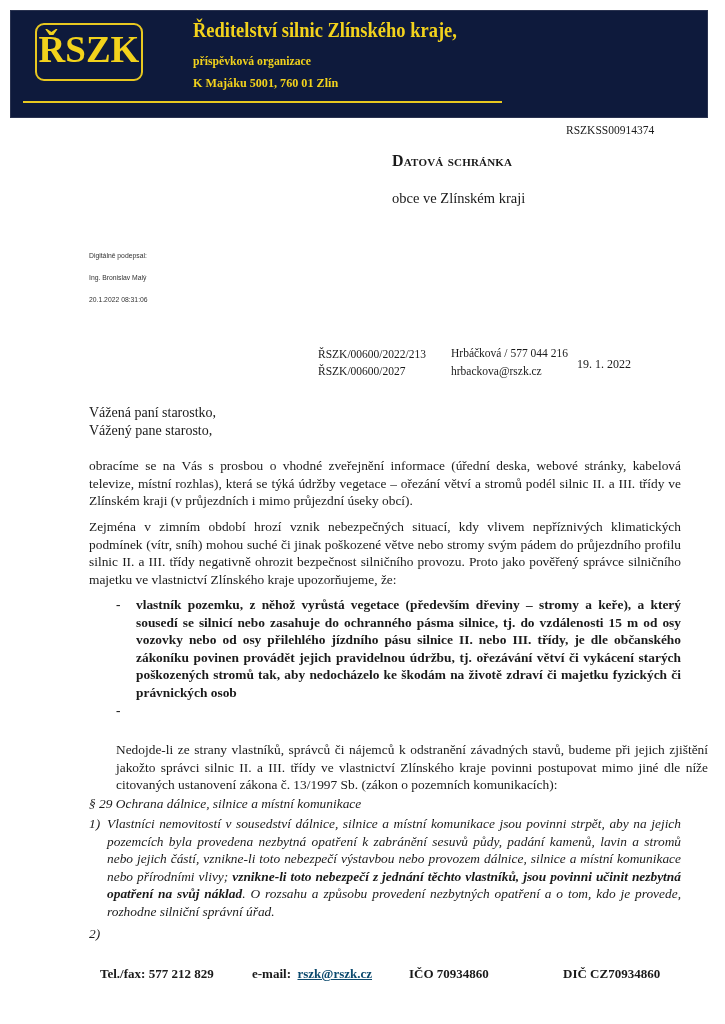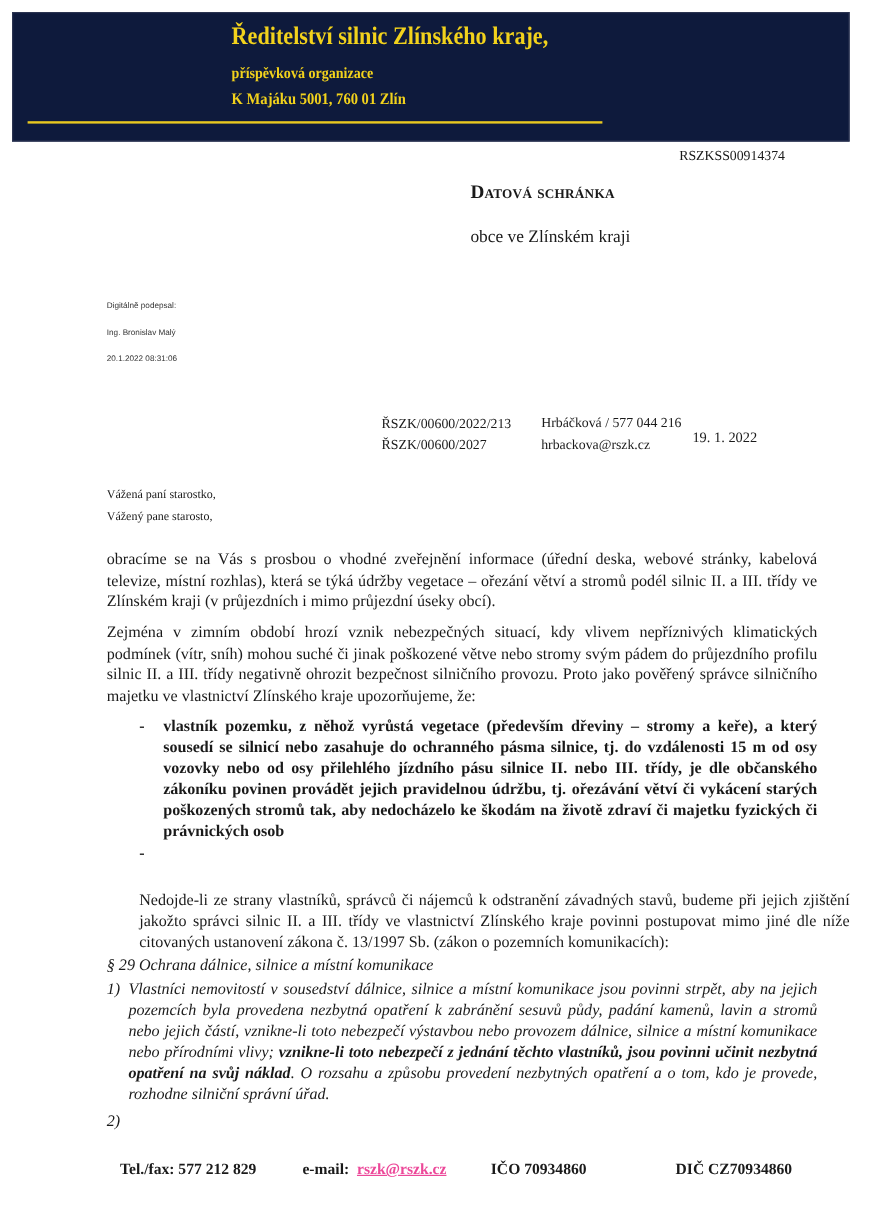--- a/index.html
+++ b/index.html
@@ -26,41 +26,44 @@
   .recip-title { left:392px; top:152px; font-size:16px; font-weight:bold; font-variant:small-caps; letter-spacing:0.2px; }
   .recip-sub { left:392px; top:190px; font-size:14.5px; }
 
   .sig { font-family:"Liberation Sans", sans-serif; font-size:6.8px; color:#333; left:89px; }
 
   .ref { font-size:11.5px; line-height:15px; }
   .date { left:577px; top:357px; font-size:12px; }
 
   .para { position:absolute; left:89px; width:592px; font-size:13.4px; line-height:17.6px;
           text-align:justify; }
-  .greet { position:absolute; left:89px; font-size:10px; line-height:17.6px; white-space:nowrap; }
+  .greet { position:absolute; left:89px; font-size:14px; line-height:17.6px; white-space:nowrap; }
 
   .bullets { position:absolute; left:116px; width:565px; font-size:13.4px; line-height:17.6px;
              font-weight:bold; text-align:justify; margin:0; padding:0; list-style:none; }
   .bullets li { position:relative; padding-left:20px; }
   .bullets li .dash { position:absolute; left:0; top:0; font-weight:bold; }
 
   .law-head { position:absolute; left:89px; top:796px; font-size:13.4px; font-style:italic; white-space:nowrap; }
   .law { position:absolute; left:89px; width:592px; font-size:13.4px; line-height:17.6px;
          font-style:italic; margin:0; padding:0; list-style:none; text-align:justify; }
   .law li { position:relative; padding-left:18px; margin-bottom:4px; }
   .law li .num { position:absolute; left:0; top:0; }
   .law b { font-weight:bold; }
 
   .footer { position:absolute; top:966px; font-size:13px; font-weight:bold; white-space:nowrap; }
-  .footer a { color:#ec4899; text-decoration:underline; font-weight:bold; }
+  .footer a { color:#0c4a6e; text-decoration:underline; font-weight:bold; }
 </style>
 </head>
 <body>
 
 <div class="header">
+  <div class="logo-box">
+    <div class="logo-text">ŘSZK</div>
+  </div>
   <div class="hdr-title">Ředitelství silnic Zlínského kraje,</div>
   <div class="hdr-sub">příspěvková organizace</div>
   <div class="hdr-addr">K Majáku 5001, 760 01 Zlín</div>
   <div class="hdr-rule" style="left:12px;width:479px;"></div>
 </div>
 
 <div class="abs docid">RSZKSS00914374</div>
 <div class="abs recip-title">Datová schránka</div>
 <div class="abs recip-sub">obce ve Zlínském kraji</div>
 

